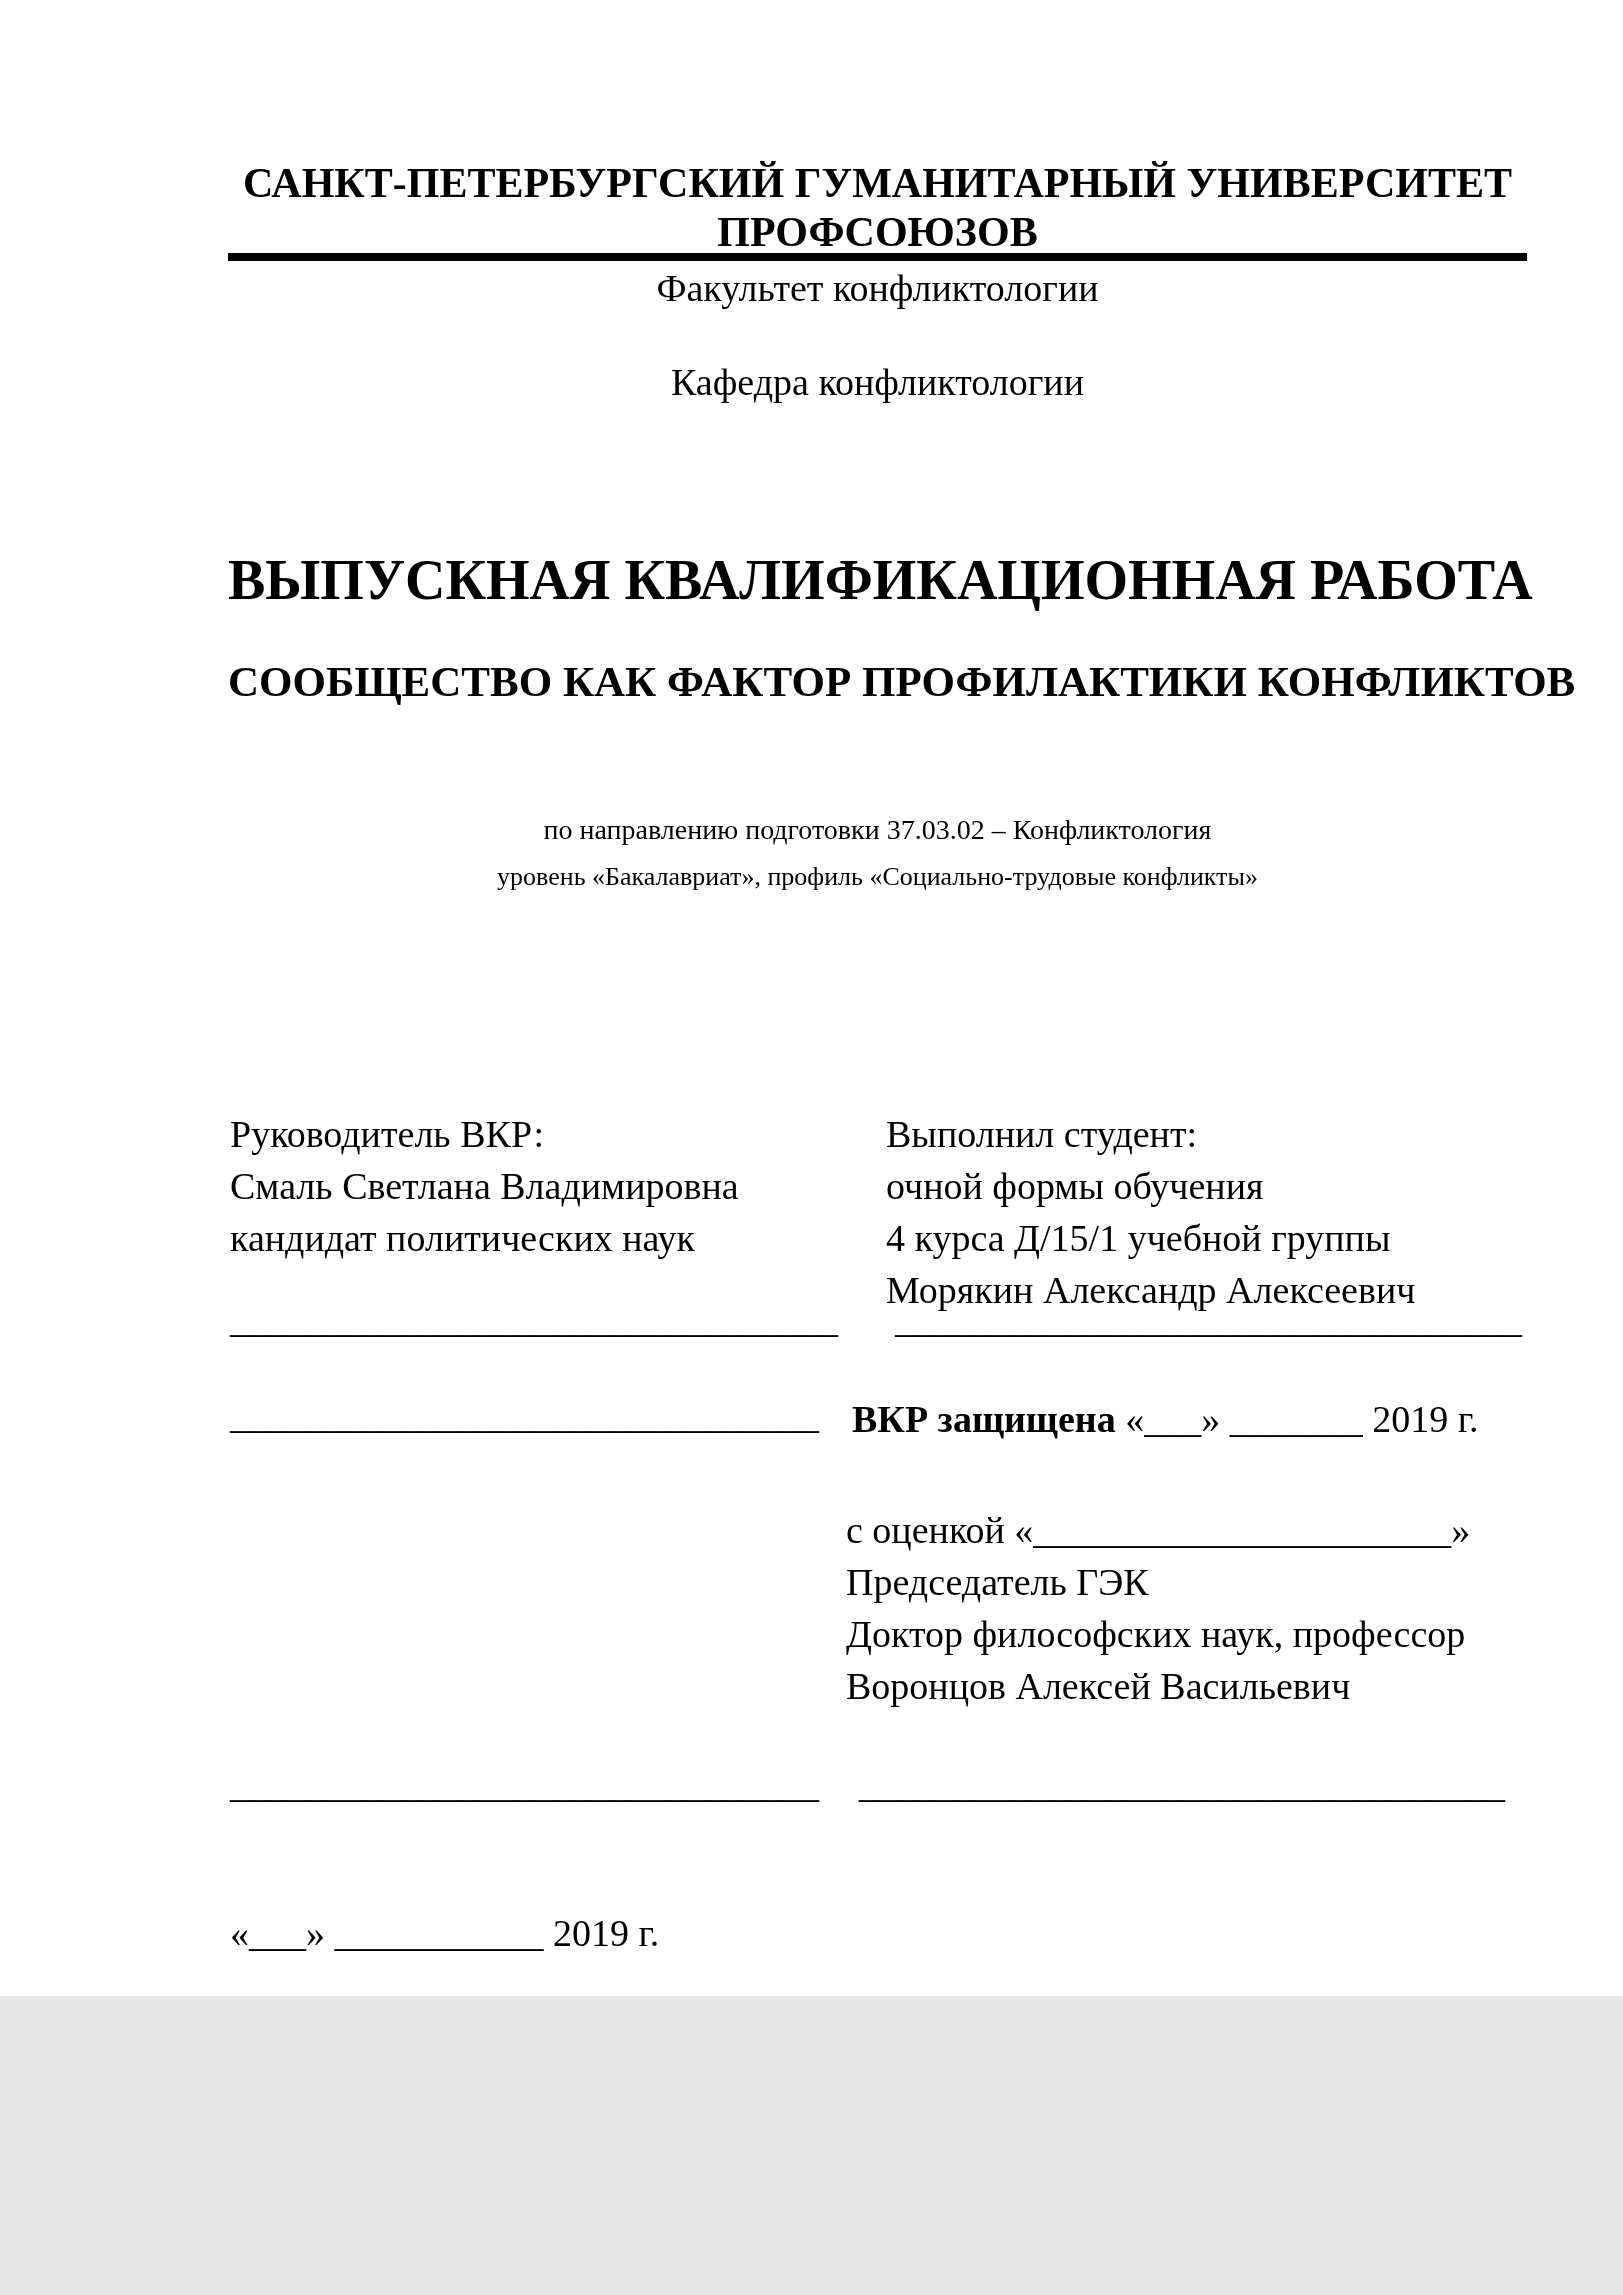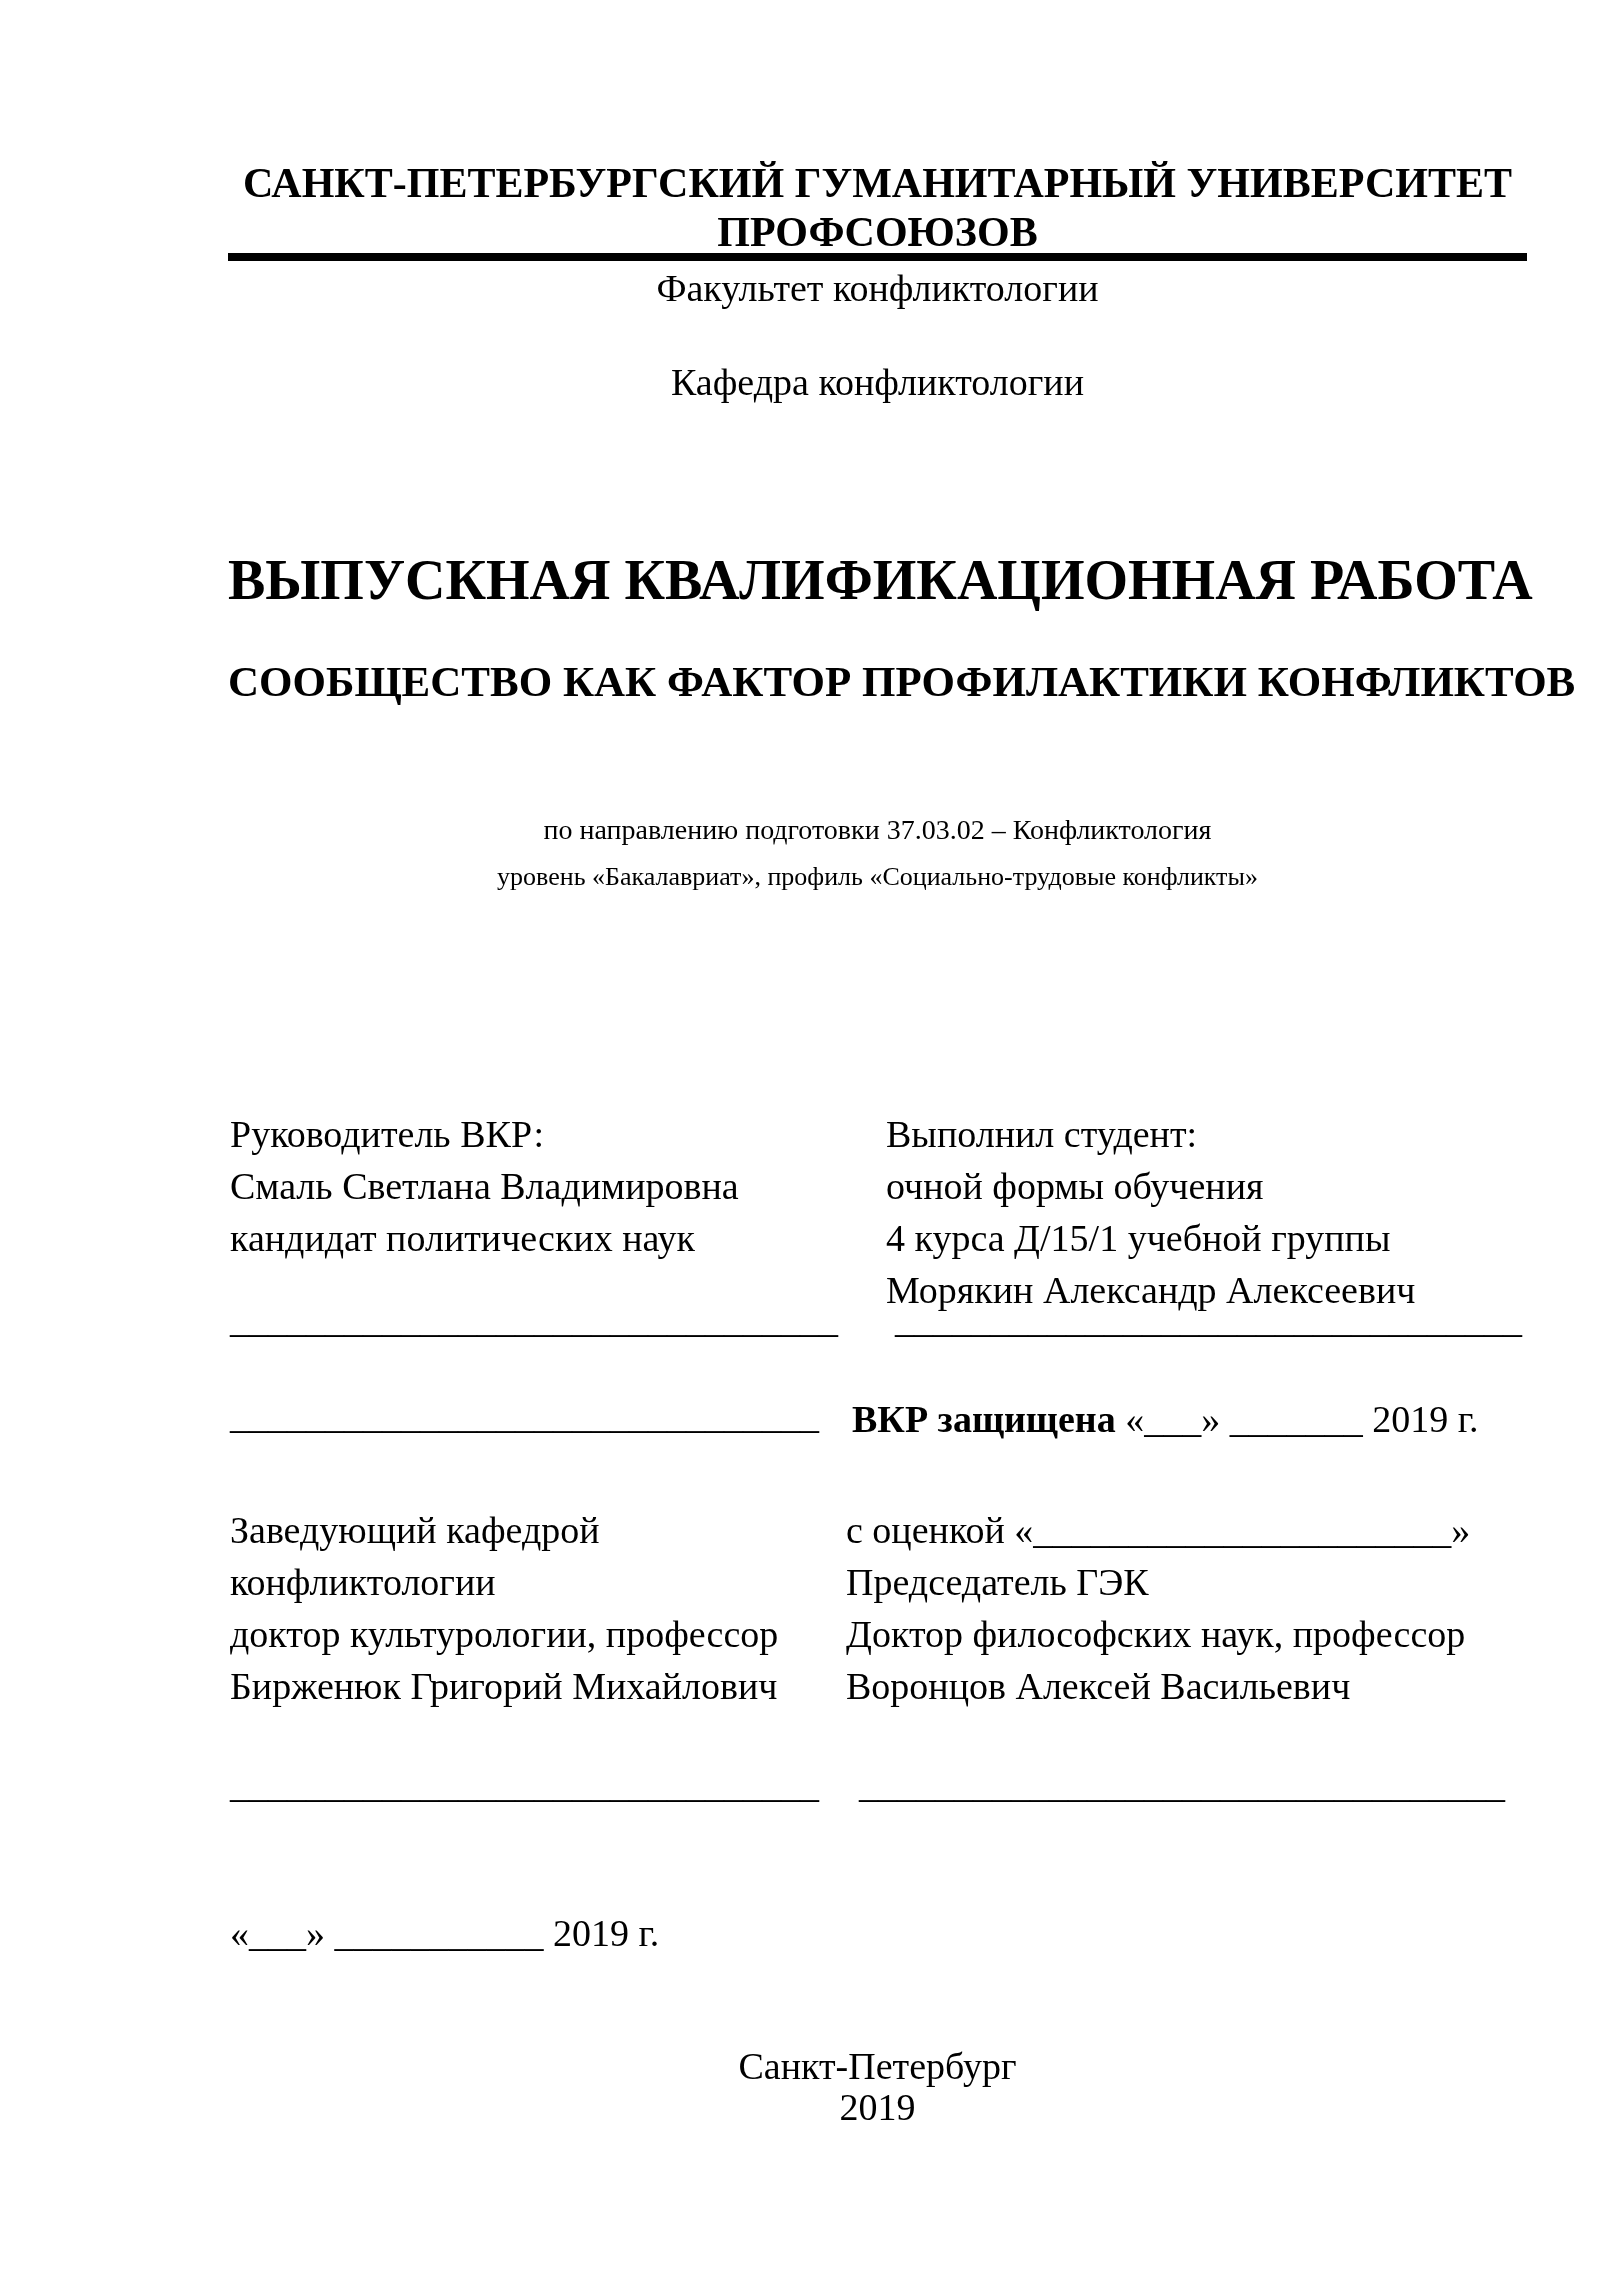--- a/index.html
+++ b/index.html
@@ -1,18 +1,18 @@
 <!DOCTYPE html>
 <html style="font-size:12.6px"><head>
 <meta charset="utf-8">
 <style>
   html,body { margin:0; padding:0; background:#e8e8e8; }
   .page {
     position:relative;
-    width:1623px; height:2295px;
+    width:1623px; height:1996px;
     background:#ffffff;
     color:#000000;
     font-family:"Liberation Serif","DejaVu Serif",serif;
     overflow:hidden;
   }
   .abs { position:absolute; white-space:nowrap; }
   .band { left:228px; width:1299px; text-align:center; }
   .h-uni { top:159px; font-size:42px; line-height:49px; font-weight:bold; }
   .rule { top:253px; left:228px; width:1299px; height:7.9px; background:#000000; }
   .h-fac { top:269px; font-size:38px; line-height:38px; }
@@ -82,26 +82,20 @@
 
   <div class="abs sigline sigA-left">________________________________</div>
   <div class="abs sigline sigA-right">_________________________________</div>
 
   <div class="abs sigline sigB-left">_______________________________</div>
 
   <div class="abs defended">
     <b>ВКР защищена</b><span> «___» _______ 2019 г.</span>
   </div>
 
-  <div class="abs colblock head-block">
-    <div>Заведующий кафедрой</div>
-    <div>конфликтологии</div>
-    <div>доктор культурологии, профессор</div>
-    <div>Бирженюк Григорий Михайлович</div>
-  </div>
 
   <div class="abs colblock chair-block">
     <div>с оценкой «______________________»</div>
     <div>Председатель ГЭК</div>
     <div>Доктор философских наук, профессор</div>
     <div>Воронцов Алексей Васильевич</div>
   </div>
 
   <div class="abs sigline sigC-left">_______________________________</div>
   <div class="abs sigline sigC-right">__________________________________</div>

